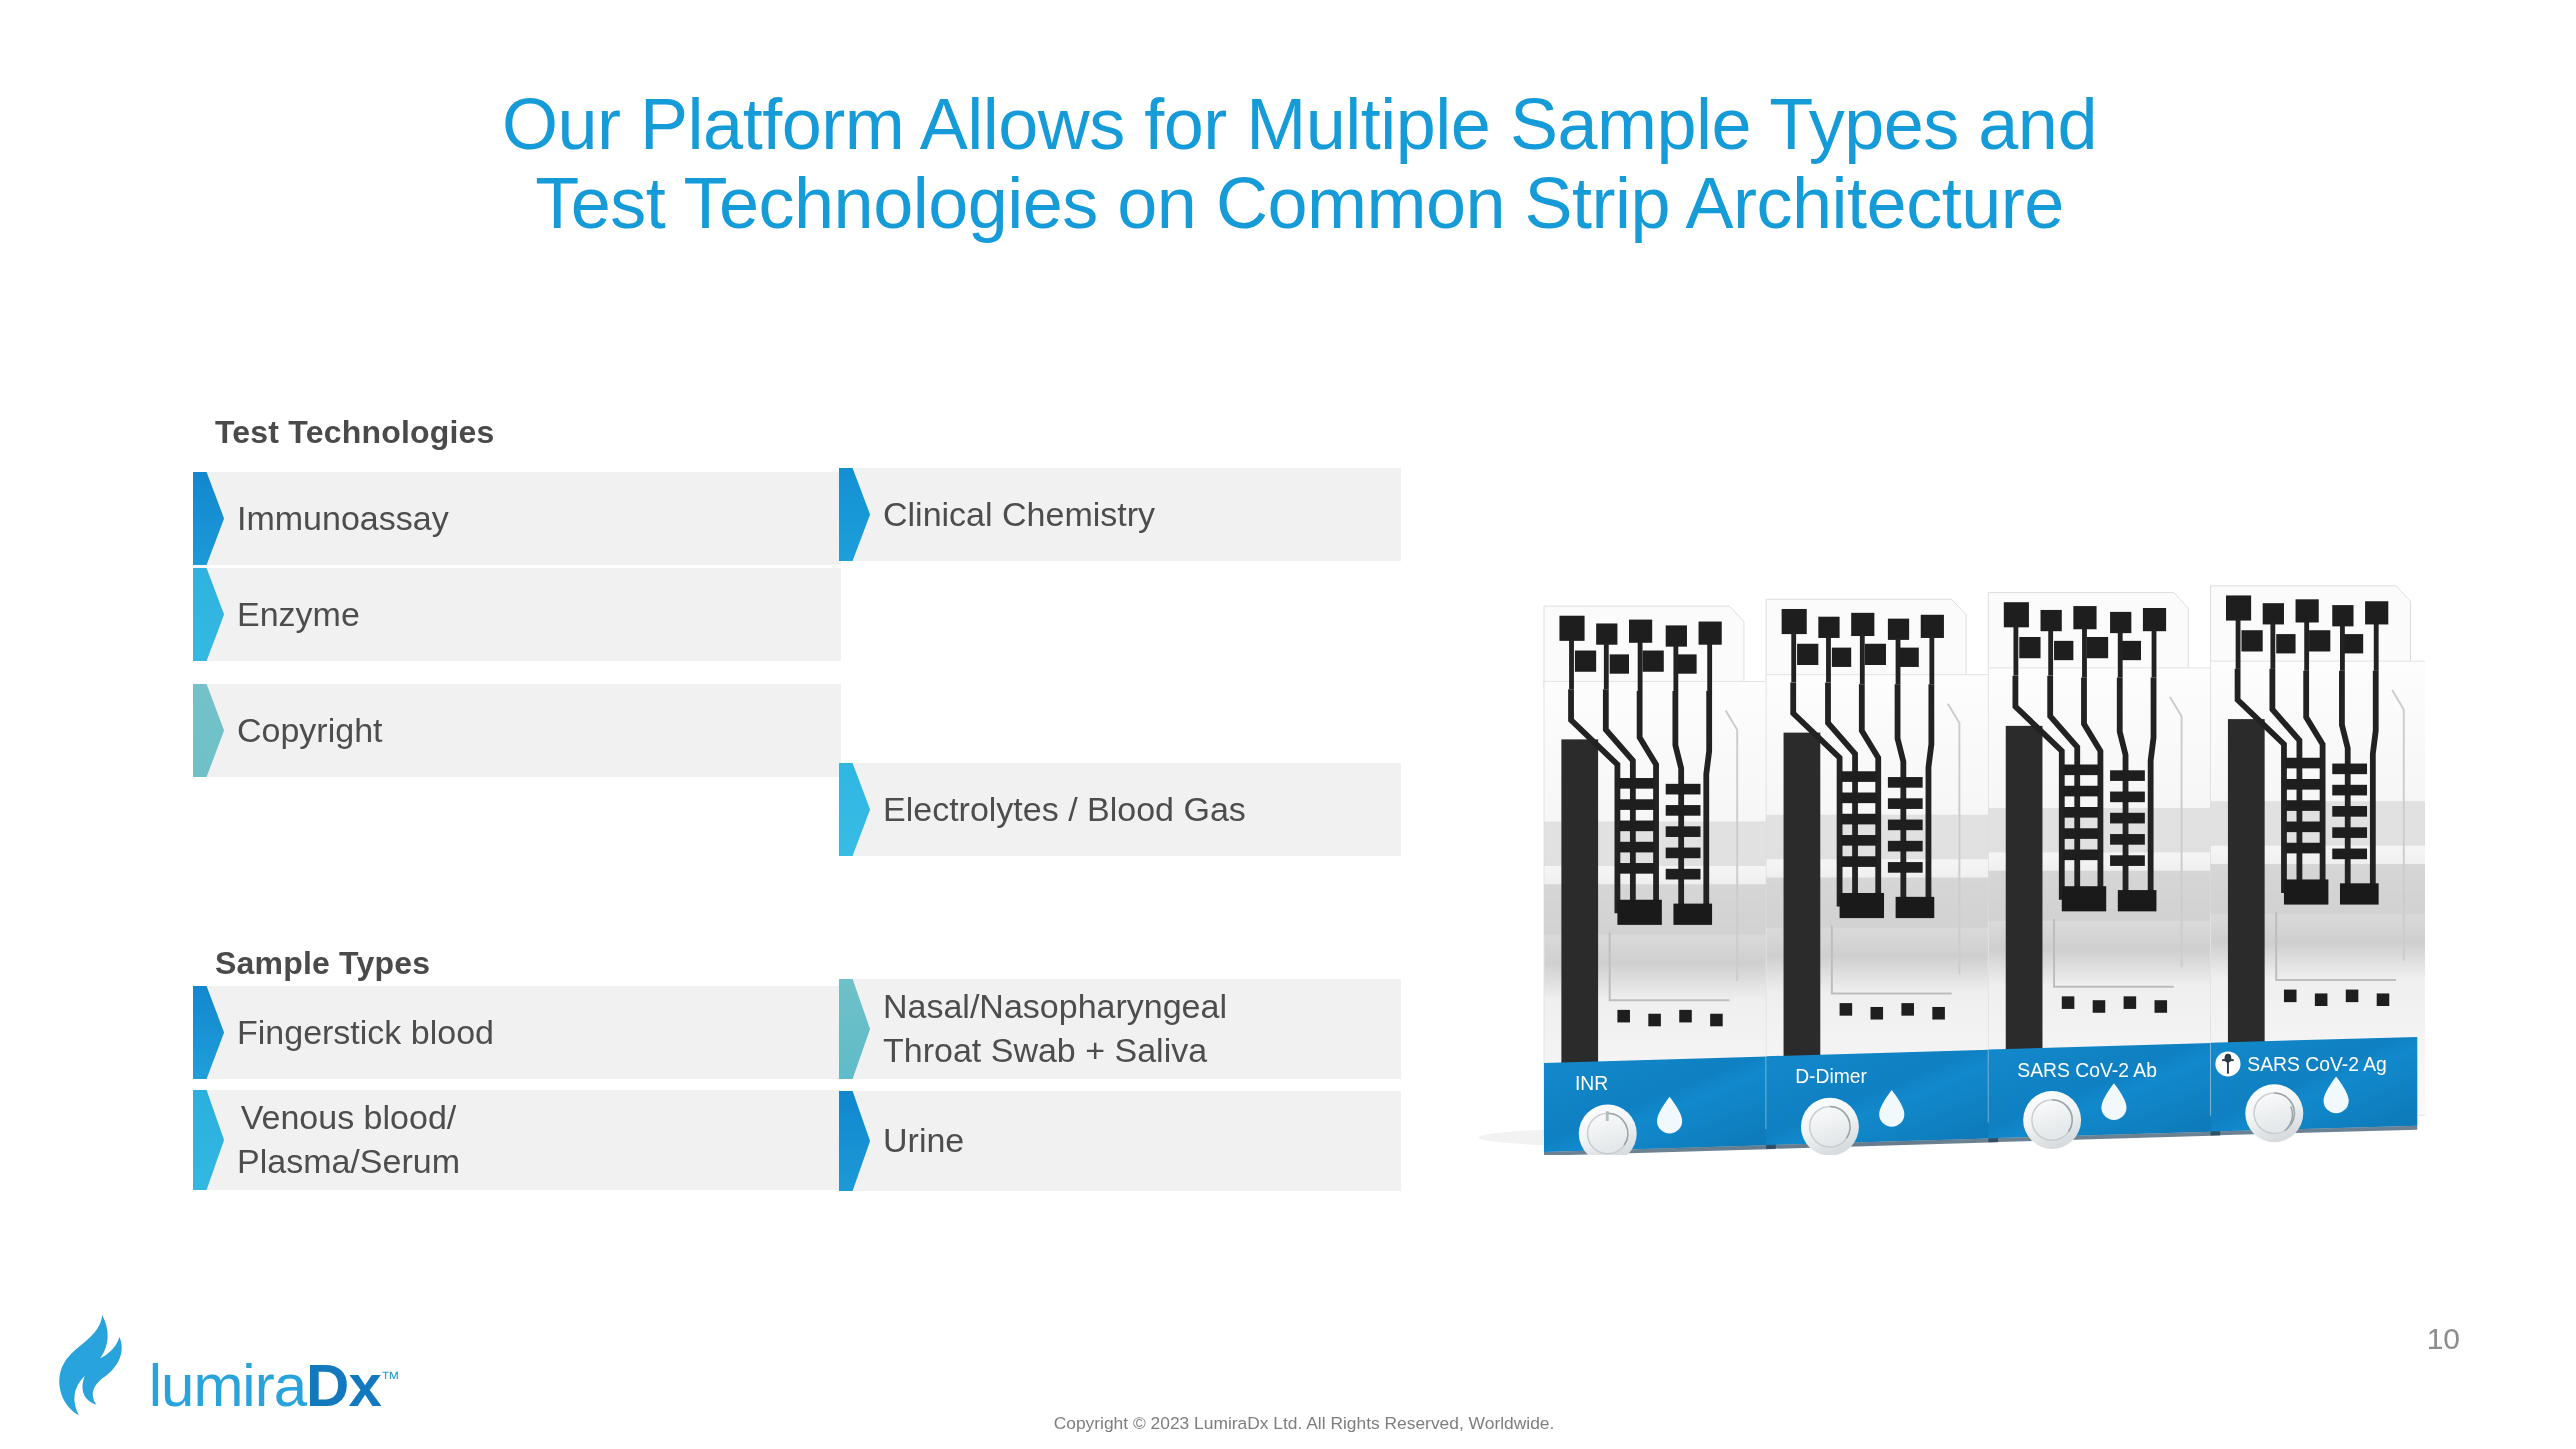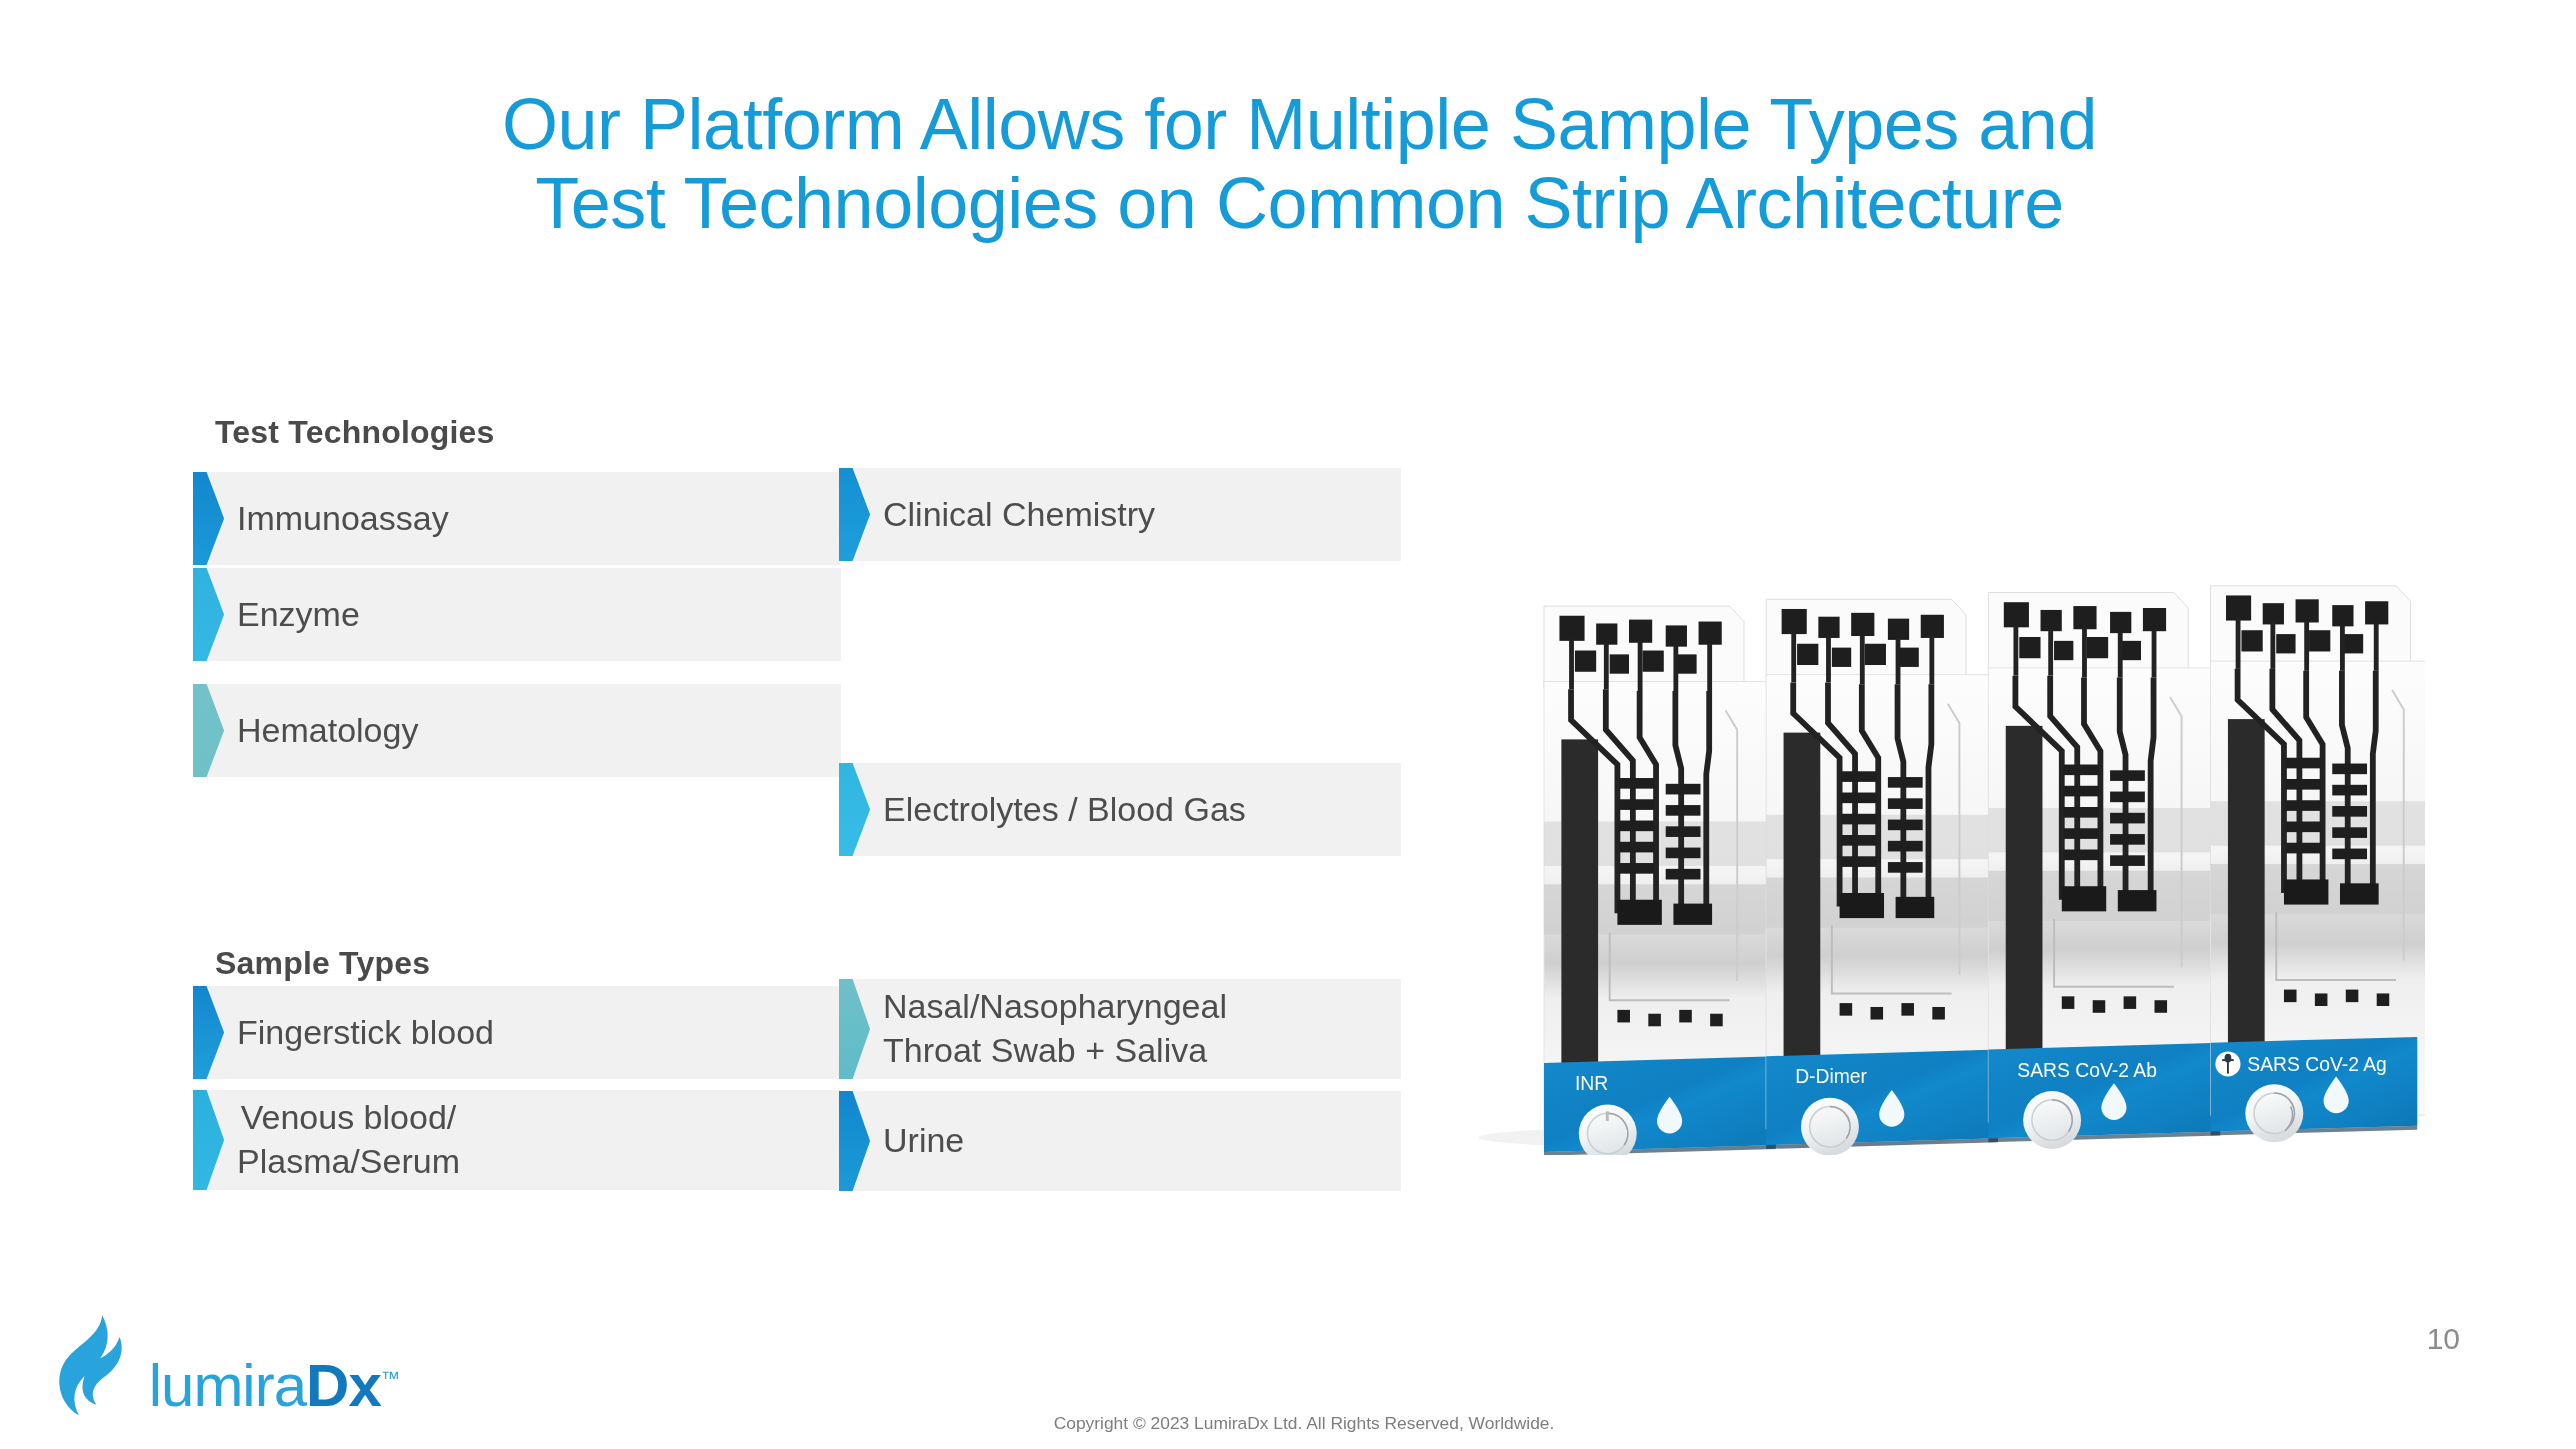--- a/index.html
+++ b/index.html
@@ -181,21 +181,21 @@
       <svg viewBox="0 0 34 96" preserveAspectRatio="none">
         <defs>
             <linearGradient id="ga2" x1="0" y1="0" x2="0" y2="1">
           <stop offset="0%" stop-color="#73C2C9"></stop>
           <stop offset="100%" stop-color="#6FC0C7"></stop>
         </linearGradient>
           </defs>
         <path d="M0,0 L14,0 L32,48 L14,96 L0,96 Z" fill="url(#ga2)"></path>
       </svg>
     </span>
-    <span class="item-label">Hematology</span>
+    <span class="item-label">Copyright</span>
   </div>
 
   <div class="item-box col-right" style="top:468px;height:93px;">
     <span class="item-arrow">
       <svg viewBox="0 0 34 96" preserveAspectRatio="none">
         <defs>
             <linearGradient id="gb0" x1="0" y1="0" x2="0" y2="1">
           <stop offset="0%" stop-color="#1390D3"></stop>
           <stop offset="100%" stop-color="#1E9FDA"></stop>
         </linearGradient>

